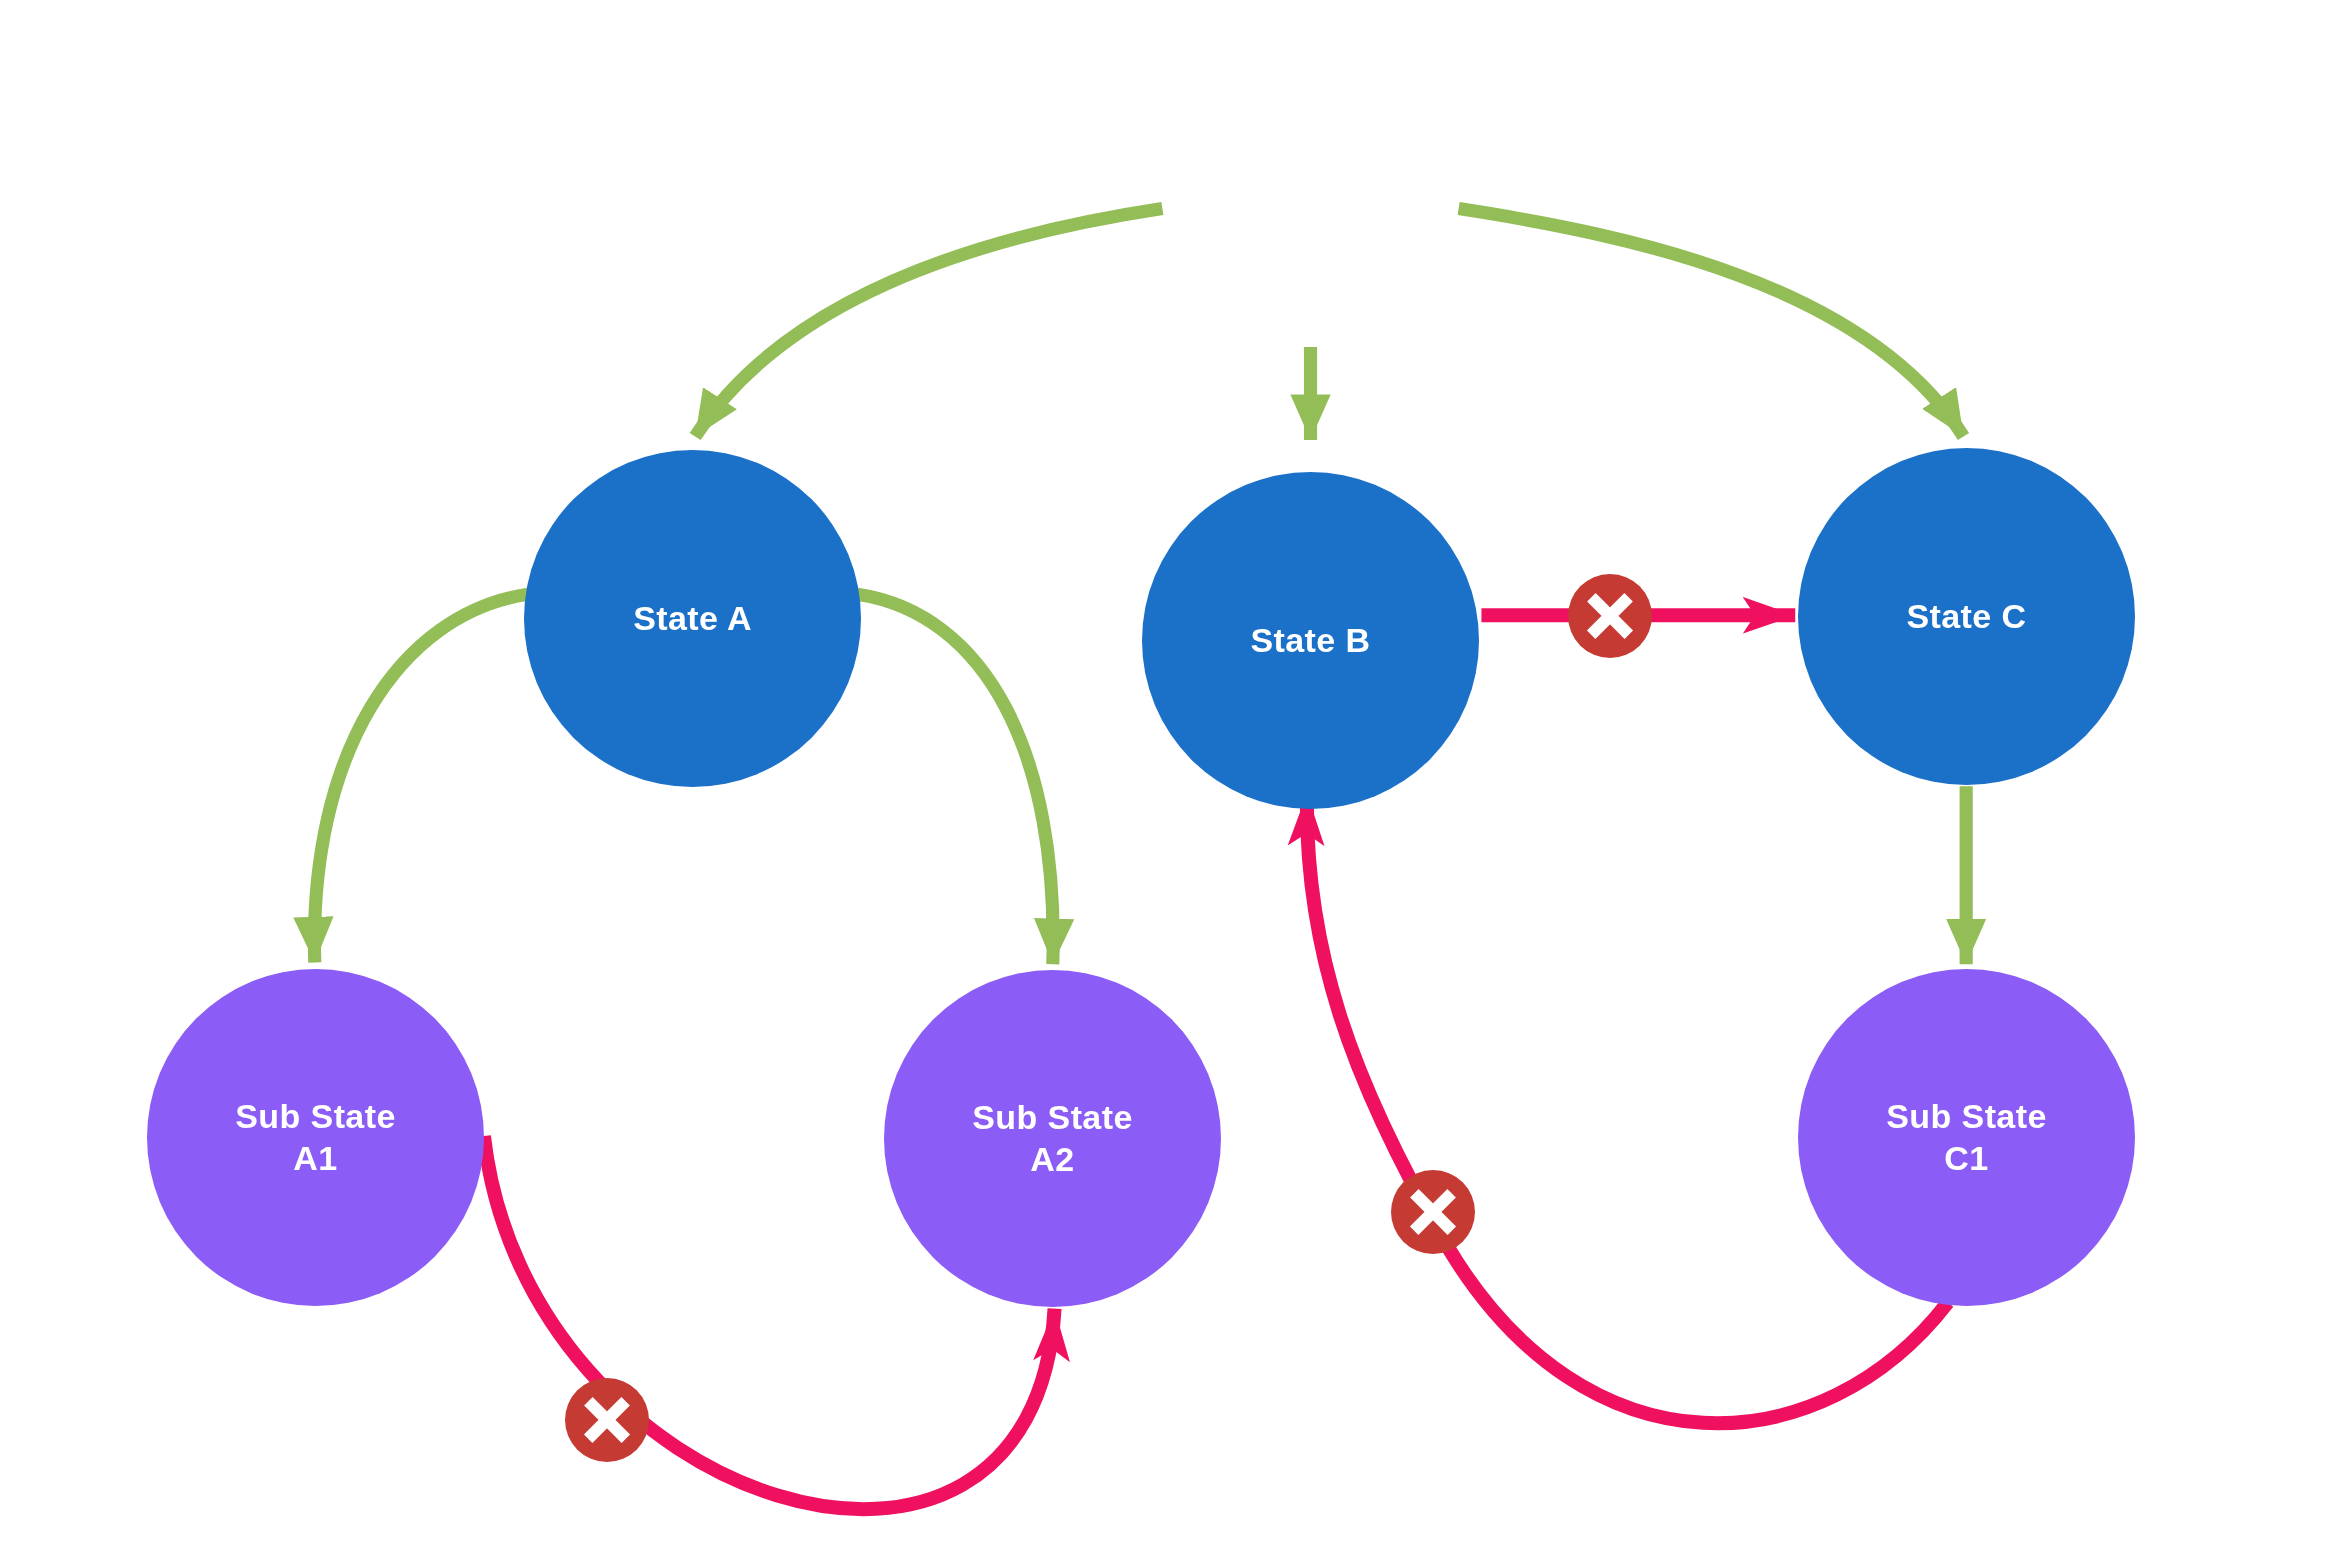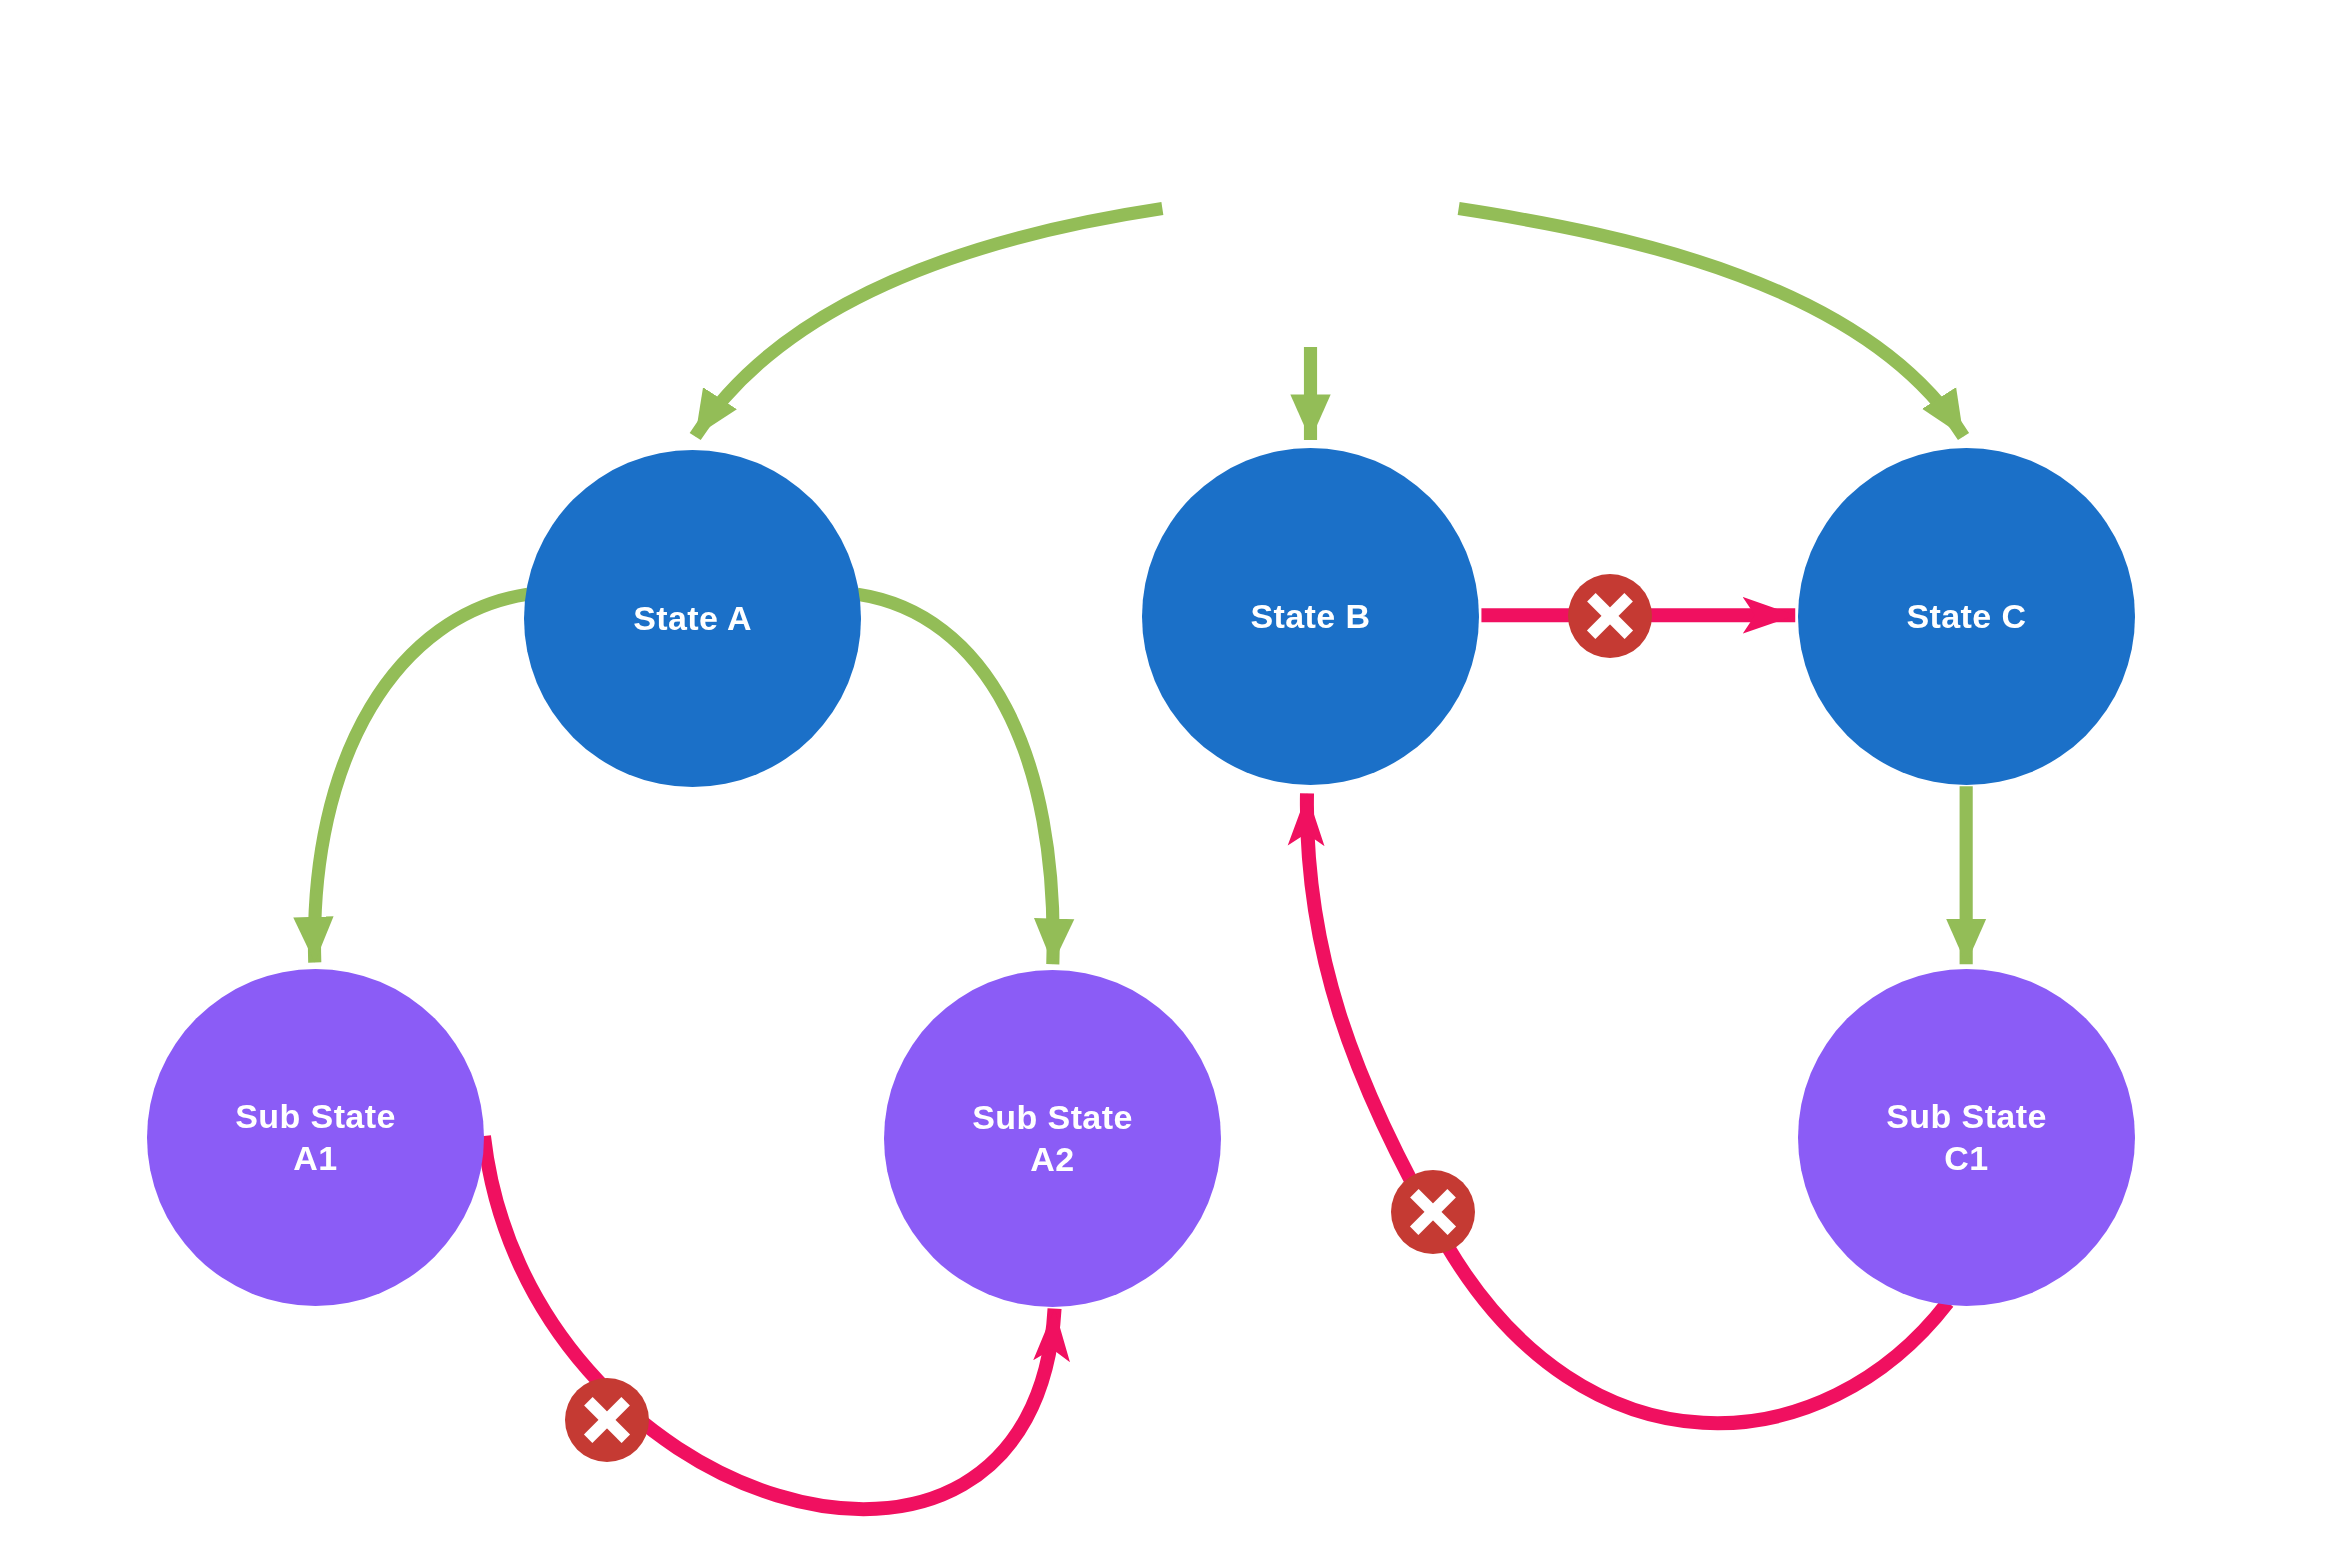--- a/index.html
+++ b/index.html
@@ -38,21 +38,21 @@
   .node--store {
     width: 298px; height: 298px;
     left: 1162px; top: 48px;
     background: #8b5fd5;
     font-size: 39px;
     letter-spacing: 0.9px;
   }
   .node--blue { width: 337px; height: 337px; background: #1b70c8; }
   .node--orange { width: 337px; height: 337px; background: #8b5cf6; }
   .node--state-a { left: 524px;  top: 450px; }
-  .node--state-b { left: 1142px; top: 448px; }
+  .node--state-b { left: 1142px; top: 472px; }
   .node--state-c { left: 1798px; top: 448px; }
   .node--sub-a1  { left: 147px;  top: 969px; }
   .node--sub-a2  { left: 884px; top: 970px; }
   .node--sub-c1  { left: 1798px; top: 969px; }
   .badge {
     position: absolute;
     width: 84px; height: 84px;
     border-radius: 50%;
     background: #c53a33;
   }

